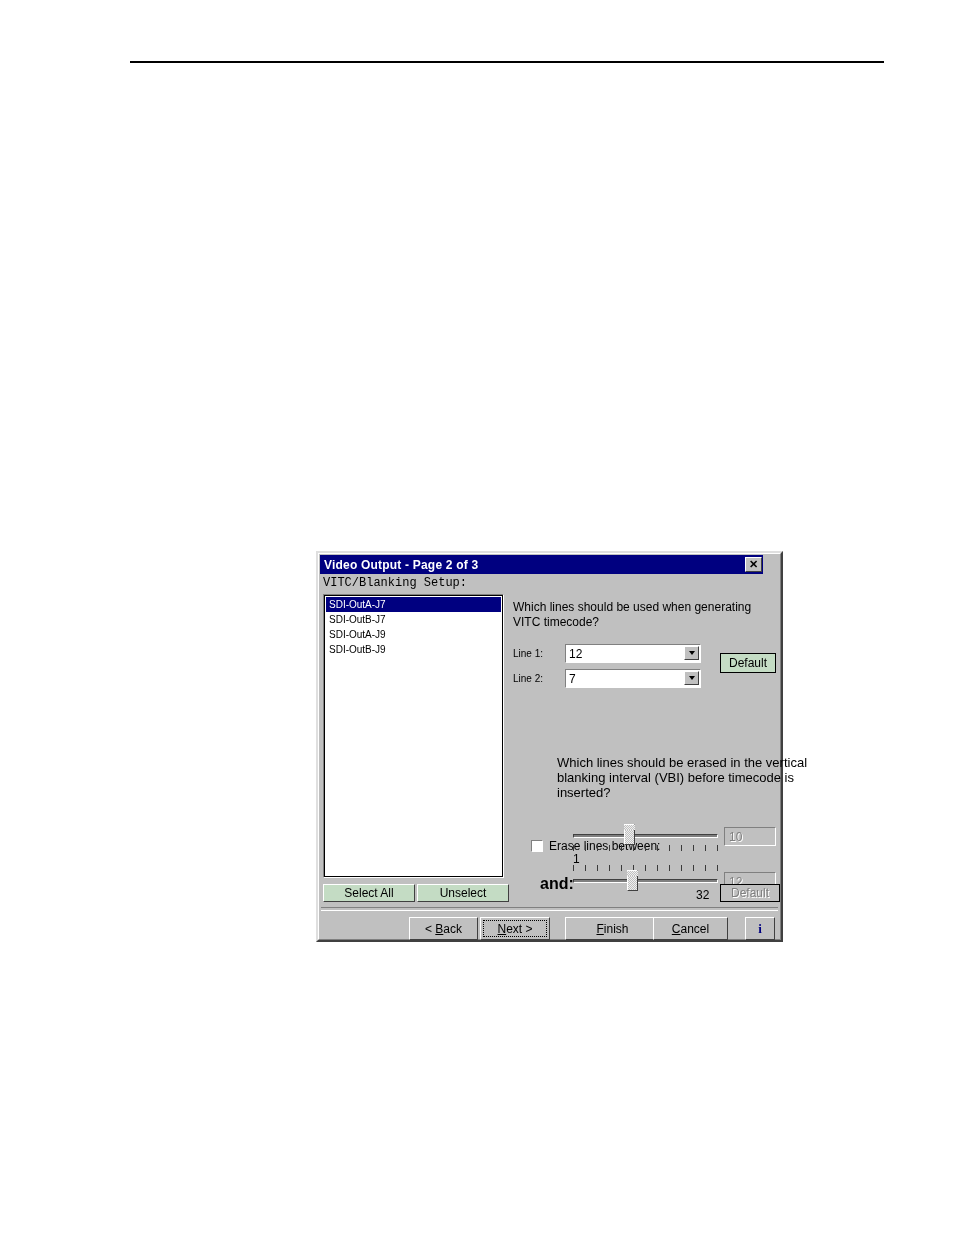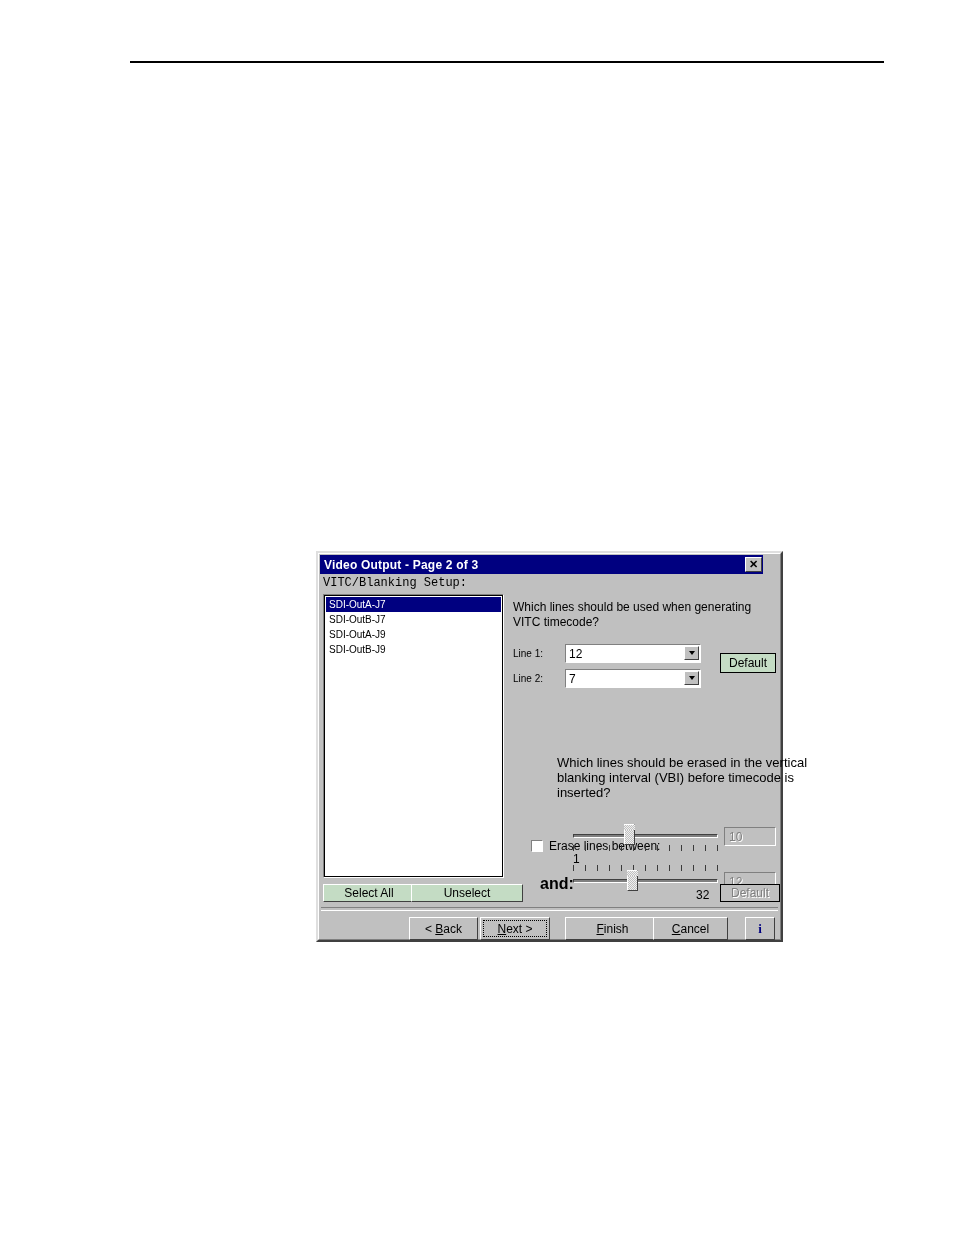--- a/index.html
+++ b/index.html
@@ -171,23 +171,23 @@
 
   .btn-selectall {
     position: absolute;
     left: 3px;
     top: 310px;
     width: 92px;
     height: 18px;
   }
   .btn-unselect {
     position: absolute;
-    left: 91px;
+    left: 97px;
     top: 310px;
-    width: 112px;
+    width: 92px;
     height: 18px;
   }
 
   
   .q1 {
     position: absolute;
     left: 193px;
     top: 26px;
     width: 250px;
     font-size: 12px;

